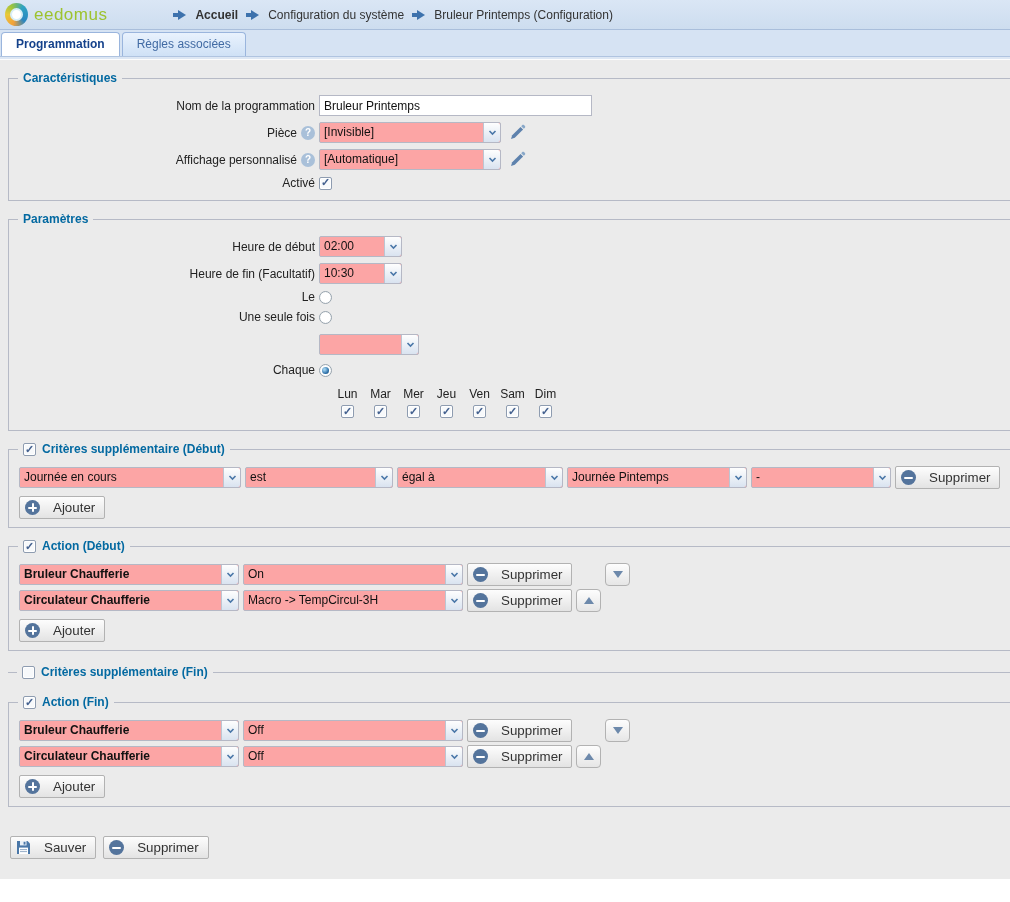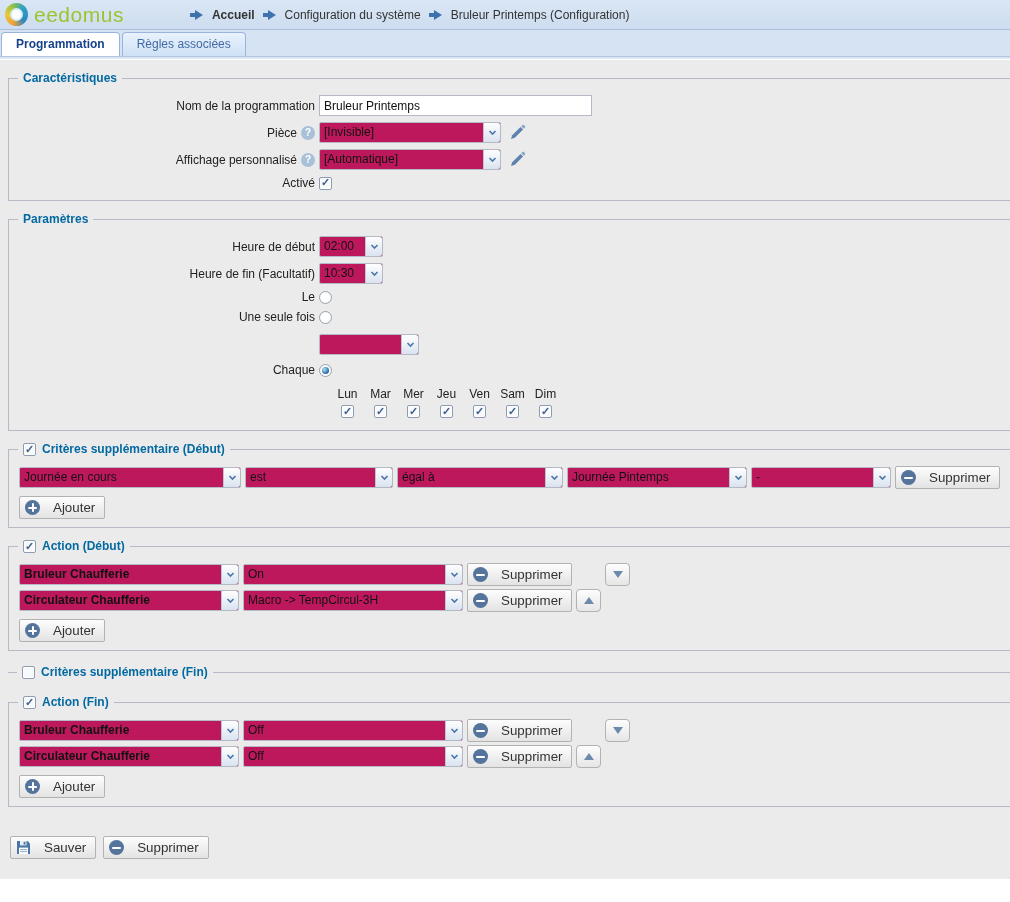--- a/index.html
+++ b/index.html
@@ -8,21 +8,21 @@
 
   
   .topbar { height:30px; background:linear-gradient(#dae6f5,#cdddef);
     border-bottom:1px solid #a9bedb; display:flex; align-items:center; padding-left:5px; }
   .logo-wrap { display:flex; align-items:center; gap:6px; }
   .logo-ring { width:23px; height:23px; border-radius:50%;
     background:conic-gradient(from 200deg,#f2a13a,#e8c93a 70deg,#9cc43c 130deg,#2fa3c2 200deg,#2b86c0 290deg,#f2a13a 360deg);
     display:flex; align-items:center; justify-content:center; }
   .logo-ring .inner { width:13px; height:13px; border-radius:50%; background:#fff;
     border:2px solid #d8eef6; }
-  .logo-text { color:#9dc32e; font-size:21px; letter-spacing:0.5px; }
+  .logo-text { color:#9dc32e; font-size:17px; letter-spacing:0.5px; }
   .crumbs { display:flex; align-items:center; gap:8px; margin-left:66px; }
   .crumb-arrow { position:relative; width:14px; height:10px; display:inline-block; }
   .crumb-arrow::before { content:''; position:absolute; left:0; top:3px; width:6px; height:4px;
     background:#3d72ad; }
   .crumb-arrow::after { content:''; position:absolute; left:5px; top:0;
     border-left:8px solid #3d72ad; border-top:5px solid transparent; border-bottom:5px solid transparent; }
   .crumb { color:#333; }
   .crumb.bold { font-weight:bold; }
 
   
@@ -45,21 +45,21 @@
   .fs.collapsed { height:0; padding:0; border-width:1px 0 0 0; margin-top:21px; margin-bottom:29px; }
 
   .frow { display:flex; align-items:center; margin-bottom:6px; }
   .flabel { width:300px; display:flex; justify-content:flex-end; align-items:center; gap:4px;
     padding-right:4px; color:#222; }
 
   .tinput { width:250px; height:21px; border:1px solid #b5b8c5; background:#fff; padding:0 4px;
     font-family:inherit; font-size:12px; color:#111; }
 
   .combo { display:inline-flex; height:21px; border:1px solid #b5b8c5; border-radius:2px;
-    background:#be185d; align-items:stretch; cursor:pointer; }
+    background:#fca5a5; align-items:stretch; cursor:pointer; }
   .combo .val { flex:1; padding:2px 4px 0 4px; color:#111; white-space:nowrap; overflow:hidden; }
   .combo .trig { width:17px; border-left:1px solid #bcc5d2; border-radius:0 2px 2px 0;
     background:linear-gradient(#fefefe,#d9e3f0); display:flex; align-items:center; justify-content:center; }
 
   .help { width:14px; height:14px; border-radius:50%; background:#a9c0d9; color:#fff;
     font-size:10px; font-weight:bold; display:inline-flex; align-items:center; justify-content:center; }
 
   .pencil { margin-left:8px; cursor:pointer; display:inline-flex; }
 
   .cb { width:13px; height:13px; border:1px solid #8e9cb0; background:#f7f9fb; border-radius:2px;
@@ -88,21 +88,21 @@
 
   .mvbtn { width:25px; height:23px; border:1px solid #b2b2b2; border-radius:4px;
     background:linear-gradient(#fdfdfd,#e6e6e6); display:inline-flex; align-items:center; justify-content:center; cursor:pointer; }
   .tri-down { width:0; height:0; border-left:5px solid transparent; border-right:5px solid transparent; border-top:7px solid #6d89ab; }
   .tri-up { width:0; height:0; border-left:5px solid transparent; border-right:5px solid transparent; border-bottom:7px solid #6d89ab; }
   .spacer25 { width:25px; }
 
   .footer-btns { display:flex; gap:7px; margin-top:29px; margin-left:2px; }
 
   
-  .w-name { width:273px; } .w-cfg { width:182px; } .w-hour { width:64px; } .w-date { width:100px; }
+  .w-name { width:273px; } .w-cfg { width:182px; } .w-hour { width:83px; } .w-date { width:100px; }
   .w-c1 { width:222px; } .w-c2 { width:148px; } .w-c3 { width:166px; } .w-c4 { width:180px; } .w-c5 { width:140px; }
   .w-a1 { width:220px;font-weight:bold; } .w-a2 { width:220px; }
   .mt10 { margin-top:10px; } .mt8 { margin-top:8px; }
 </style>
 </head>
 <body>
 
 <div class="topbar">
   <div class="logo-wrap">
     <span class="logo-ring">

